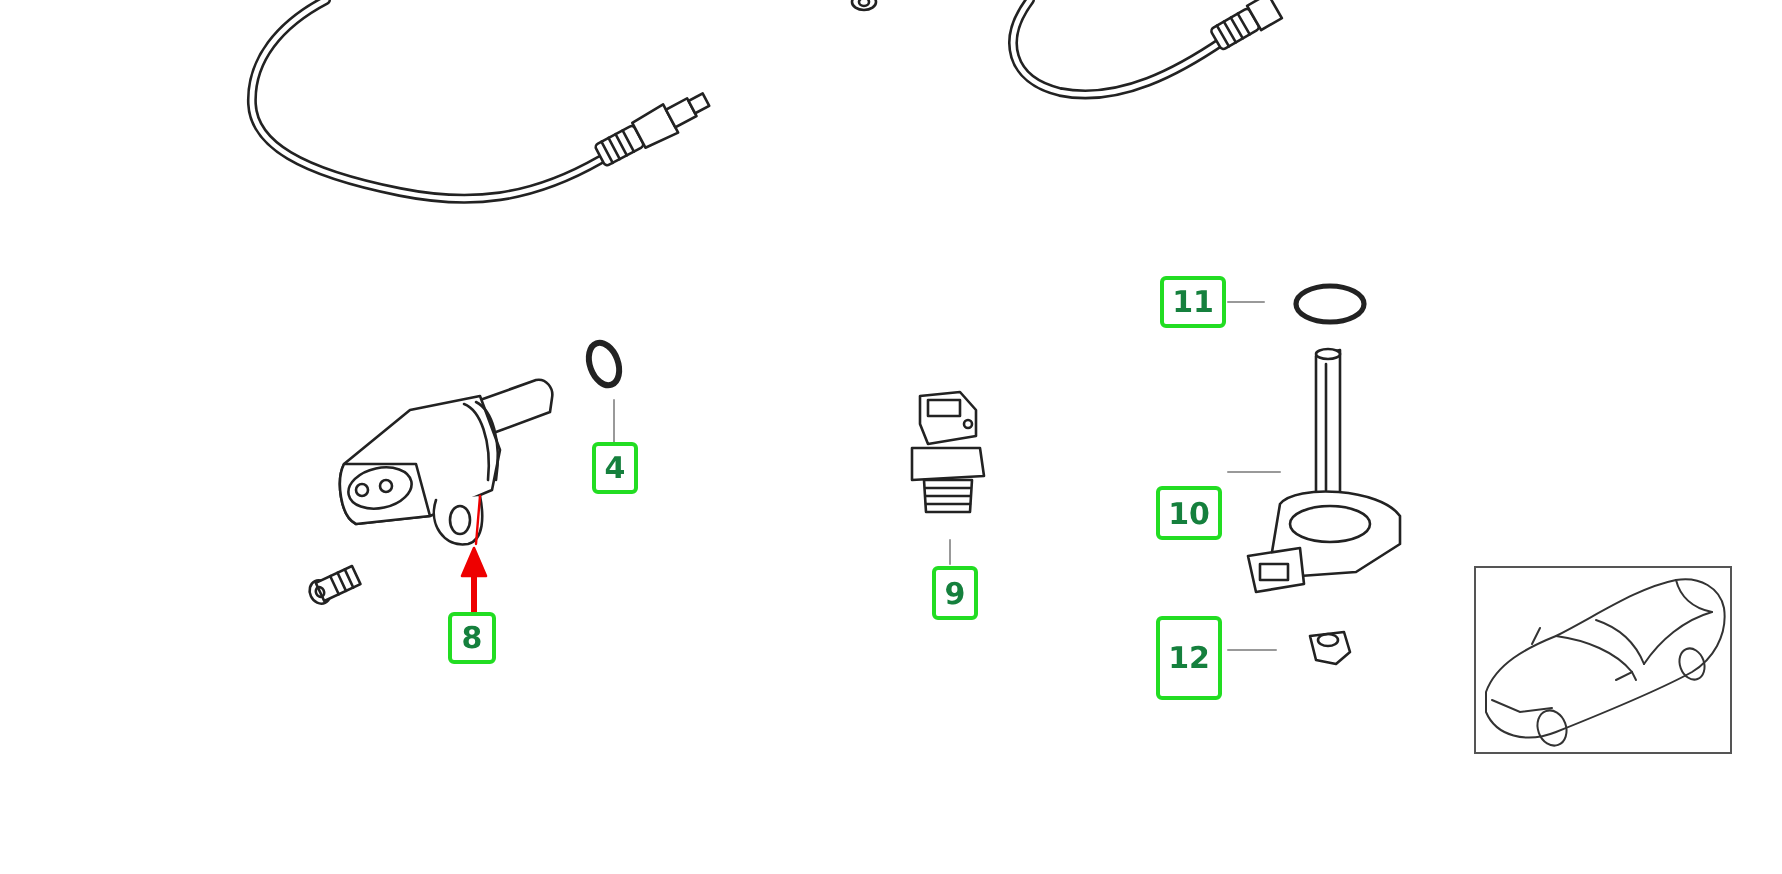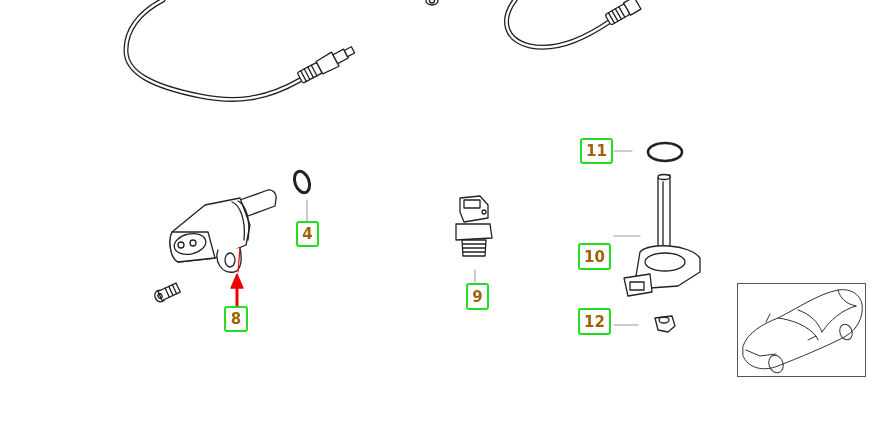--- a/index.html
+++ b/index.html
@@ -1,21 +1,21 @@
 <!DOCTYPE html>
 <html><head>
 <meta charset="utf-8">
 <style>
   html, body { margin:0; padding:0; background:#ffffff; }
   body { width:891px; height:437px; position:relative; overflow:hidden; font-family:"DejaVu Sans", sans-serif; }
   #diagram { position:absolute; left:0; top:0; width:891px; height:437px; }
   .callout {
     position:absolute; box-sizing:border-box;
     border:2px solid #22dd22; border-radius:3px; background:#fff;
-    color:#a16207; font-weight:bold; font-size:15px;
+    color:#15803d; font-weight:bold; font-size:15px;
     display:flex; align-items:center; justify-content:center;
     cursor:pointer;
   }
   .thumb { position:absolute; left:737px; top:283px; width:129px; height:94px; box-sizing:border-box; border:1px solid #555; background:#fff; }
 </style>
 </head>
 <body>
 
 <svg id="diagram" viewBox="0 0 891 437" xmlns="http://www.w3.org/2000/svg" fill="none" stroke="#222" stroke-width="1.3" stroke-linecap="round" stroke-linejoin="round">
 
@@ -118,21 +118,21 @@
     <ellipse cx="664" cy="320" rx="5" ry="3"></ellipse>
     <line x1="614" y1="325" x2="638" y2="325" stroke="#999" stroke-width="1"></line>
   </g>
 </svg>
 
 <div class="callout" style="left:296px; top:221px; width:23px; height:26px;">4</div>
 <div class="callout" style="left:224px; top:306px; width:24px; height:26px;">8</div>
 <div class="callout" style="left:466px; top:283px; width:23px; height:27px;">9</div>
 <div class="callout" style="left:578px; top:222px; width:33px; height:27px;margin-top:21px;">10</div>
 <div class="callout" style="left:580px; top:138px; width:33px; height:26px;">11</div>
-<div class="callout" style="left:578px; top:308px; width:33px; height:27px;">12</div>
+<div class="callout" style="left:578px; top:308px; width:33px; height:42px;">12</div>
 
 <div class="thumb">
   <svg width="127" height="92" viewBox="0 0 127 92" fill="none" stroke="#333" stroke-width="1" stroke-linecap="round">
     <path d="M5,62 C10,48 25,40 40,34 C60,24 80,10 100,6 C112,4 122,10 124,20 C126,34 118,46 108,52 C90,62 60,74 40,82 C25,88 10,84 5,72 Z"></path>
     <path d="M40,34 C55,36 70,42 78,52"></path>
     <path d="M60,26 C72,30 80,38 84,48"></path>
     <path d="M84,48 C92,36 104,26 118,22"></path>
     <path d="M100,6 C102,14 108,20 118,22"></path>
     <path d="M8,66 L22,72 L38,70"></path>
     <ellipse cx="38" cy="80" rx="7" ry="9" transform="rotate(-20 38 80)"></ellipse>

